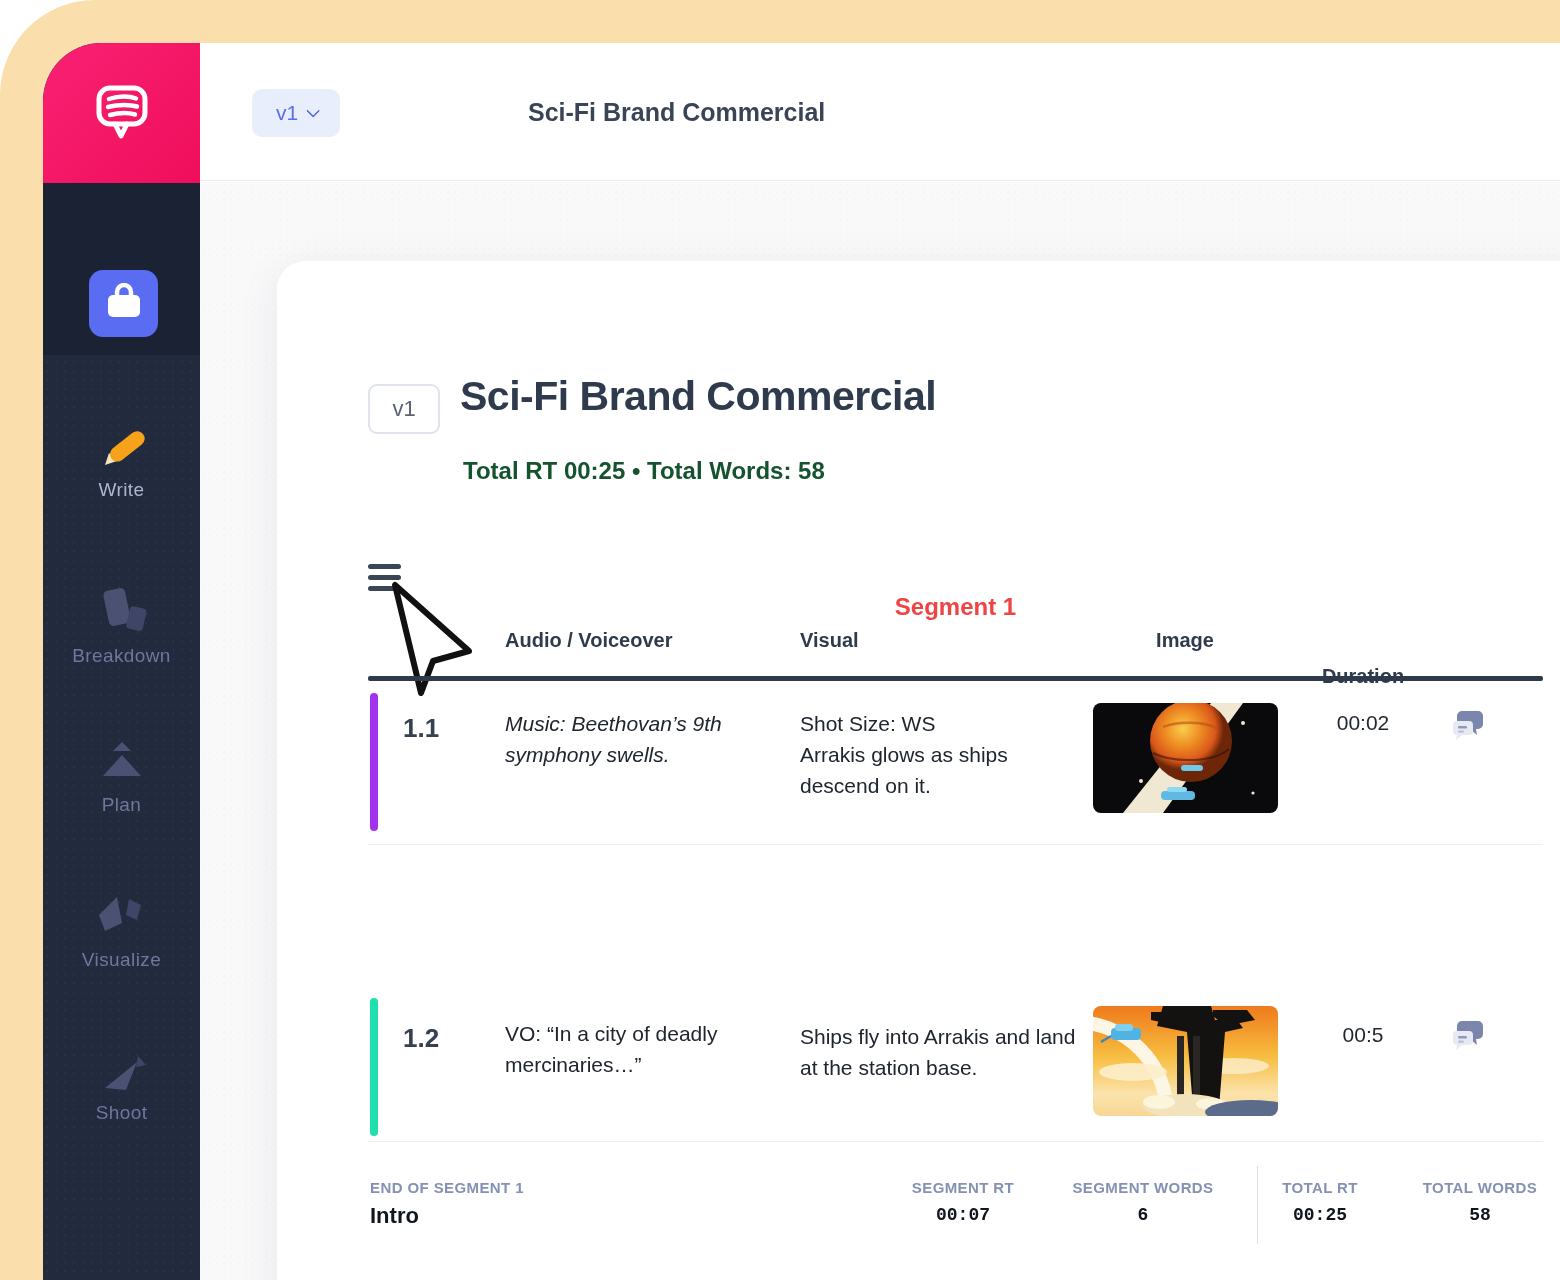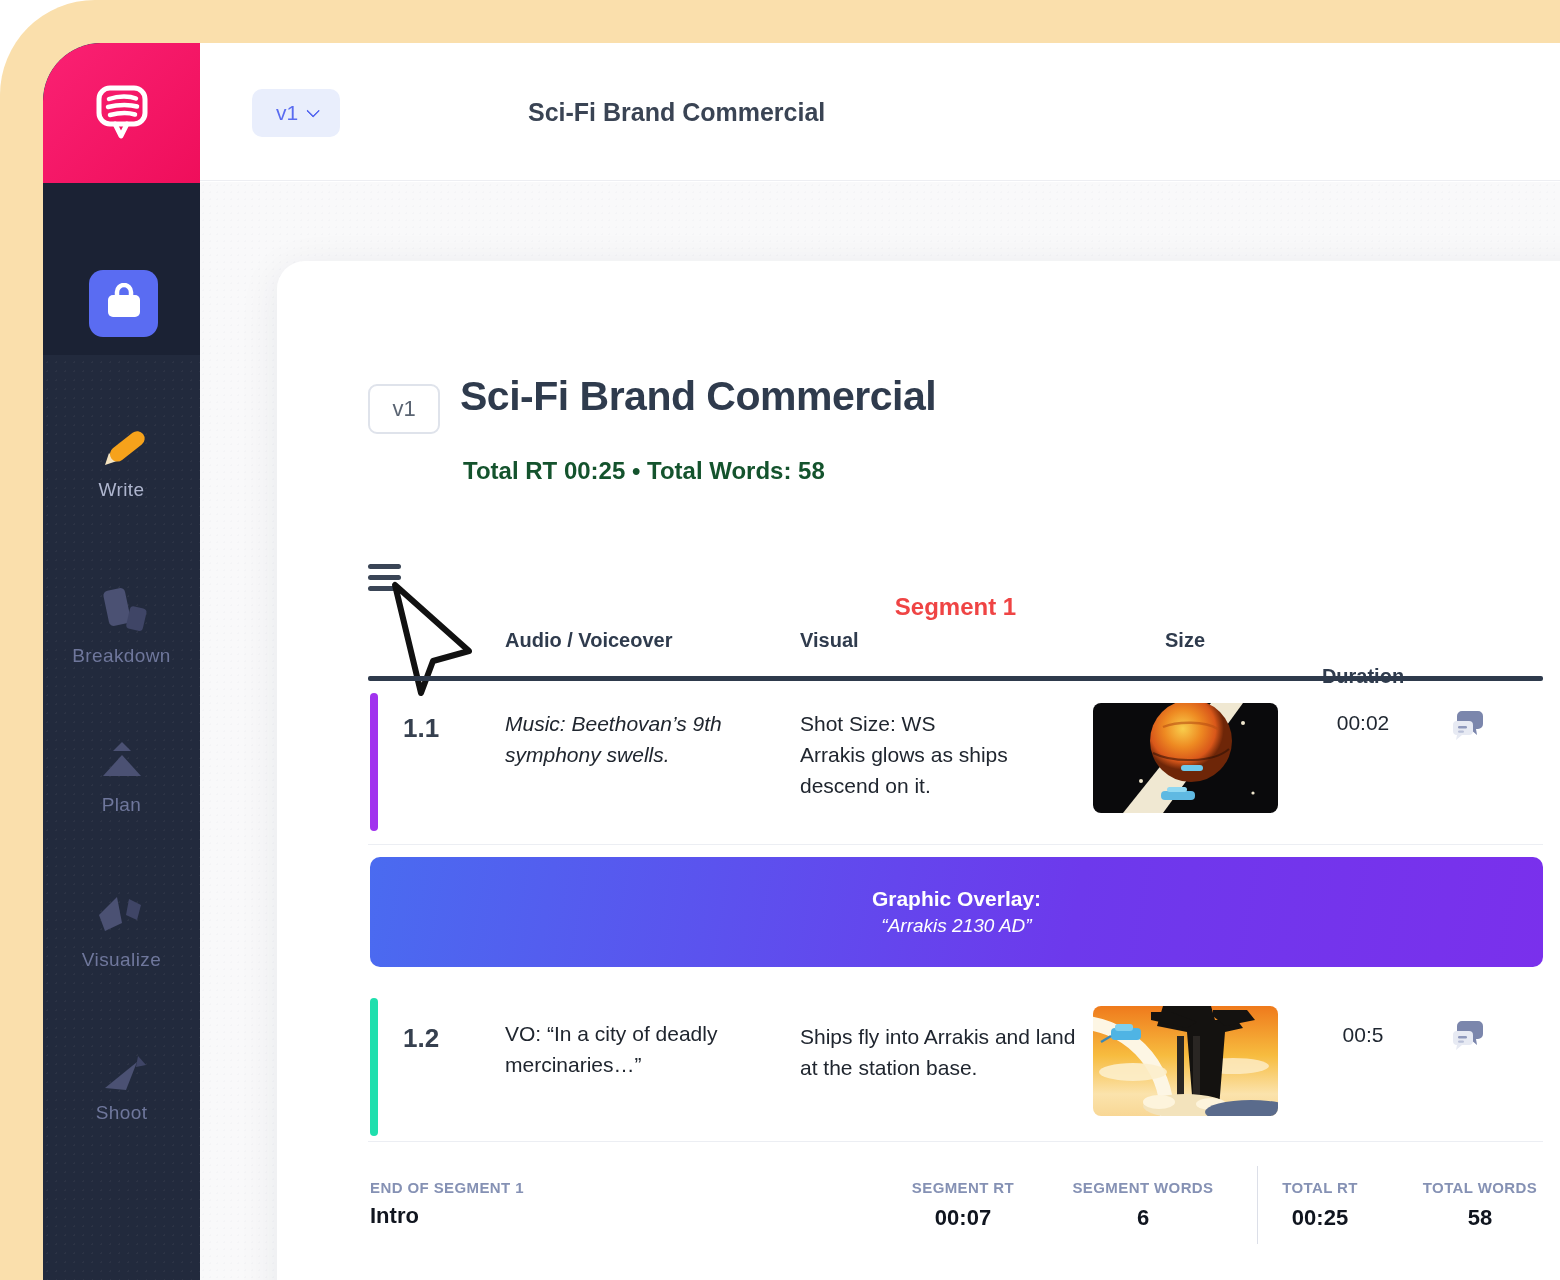--- a/index.html
+++ b/index.html
@@ -75,21 +75,21 @@
                     background:linear-gradient(100deg,#4A6BF0 0%,#6D39EC 60%,#7A30EC 100%);
                     display:flex; flex-direction:column; align-items:center; justify-content:center;
                     color:#fff; cursor:pointer; }
   .overlay-title { font-size:21px; font-weight:700; }
   .overlay-sub { font-size:19px; font-style:italic; margin-top:4px; }
 
   .foot-label { position:absolute; top:918px; font-size:15px; font-weight:700; letter-spacing:.4px; color:#8591B4; }
   .foot-value { position:absolute; top:942px; font-size:22px; font-weight:700; color:#10151F; }
   .stat { position:absolute; top:918px; width:170px; text-align:center; }
   .stat .s-label { font-size:15px; font-weight:700; letter-spacing:.4px; color:#8591B4; }
-  .stat .s-value { margin-top:9px; font-size:22px; font-weight:700; color:#10151F; }
+  .stat .s-value { margin-top:9px; font-size:18px; font-weight:700; color:#10151F;font-family:Liberation Mono, monospace; }
   .foot-vdiv { position:absolute; left:980px; top:905px; width:1px; height:78px; background:#DCDFE8; }
 </style>
 </head>
 <body>
 
 <div class="stage">
   <div class="frame"></div>
 
   <div class="app">
 
@@ -191,21 +191,21 @@
         <div class="cursor-gfx">
           <svg width="110" height="122" viewBox="0 0 110 122">
             <path d="M20 6 L46 114 L58 82 L94 72 Z" fill="#fff" stroke="#111" stroke-width="6" stroke-linejoin="round"></path>
           </svg>
         </div>
 
         <div class="segment-title">Segment 1</div>
 
         <div class="col-h" style="left:228px;">Audio / Voiceover</div>
         <div class="col-h" style="left:523px;">Visual</div>
-        <div class="col-h" style="left:848px;width:120px;text-align:center;">Size</div>
+        <div class="col-h" style="left:848px;width:120px;text-align:center;">Image</div>
         <div class="col-h" style="left:1026px;width:120px;text-align:center;margin-top:36px;">Duration</div>
         <div class="table-rule"></div>
 
         <div class="accent-bar" style="left: 93px; top: 432px; height: 138px; background: rgb(161, 51, 238);"></div>
         <div class="row-num" style="left:126px;top:452px;">1.1</div>
         <div class="cell-text" style="left:228px;top:447px;width:258px;font-style:italic;">Music: Beethovan’s 9th symphony swells.</div>
         <div class="cell-text" style="left:523px;top:447px;width:282px;">Shot Size: WS
 Arrakis glows as ships descend on it.</div>
         <div class="thumb" style="left:816px;top:442px;">
           <svg width="185" height="110" viewBox="0 0 185 110">
@@ -234,24 +234,20 @@
         <div class="comment-btn" style="left:1173px;top:448px;">
           <svg width="36" height="34" viewBox="0 0 36 34">
             <path d="M12 2 h16 a5 5 0 0 1 5 5 v8 a5 5 0 0 1 -5 5 h-2 l1 6 -7-6 h-8 a5 5 0 0 1 -5-5 v-8 a5 5 0 0 1 5-5 Z" fill="#7B86AC"></path>
             <path d="M6 12 h13 a4 4 0 0 1 4 4 v6 a4 4 0 0 1 -4 4 h-7 l-6 5 1-5 a4 4 0 0 1 -4-4 v-6 a4 4 0 0 1 3-4 Z" fill="#E7EAF3"></path>
             <rect x="8" y="17" width="9" height="2.4" rx="1.2" fill="#8F99BC"></rect>
             <rect x="8" y="21.4" width="6" height="2.4" rx="1.2" fill="#B9C0D8"></rect>
           </svg>
         </div>
         <div class="row-divider" style="top:583px;"></div>
 
-        <div class="overlay-banner">
-          <div class="overlay-title">Graphic Overlay:</div>
-          <div class="overlay-sub">“Arrakis 2130 AD”</div>
-        </div>
 
         <div class="accent-bar" style="left: 93px; top: 737px; height: 138px; background: rgb(31, 223, 173);"></div>
         <div class="row-num" style="left:126px;top:762px;">1.2</div>
         <div class="cell-text" style="left:228px;top:757px;width:252px;">VO: “In a city of deadly mercinaries…”</div>
         <div class="cell-text" style="left:523px;top:760px;width:282px;">Ships fly into Arrakis and land at the station base.</div>
         <div class="thumb" style="left:816px;top:745px;">
           <svg width="185" height="110" viewBox="0 0 185 110">
             <defs>
               <linearGradient id="sky" x1="0" y1="0" x2="0" y2="1">
                 <stop offset="0%" stop-color="#EF7A1C"></stop>

